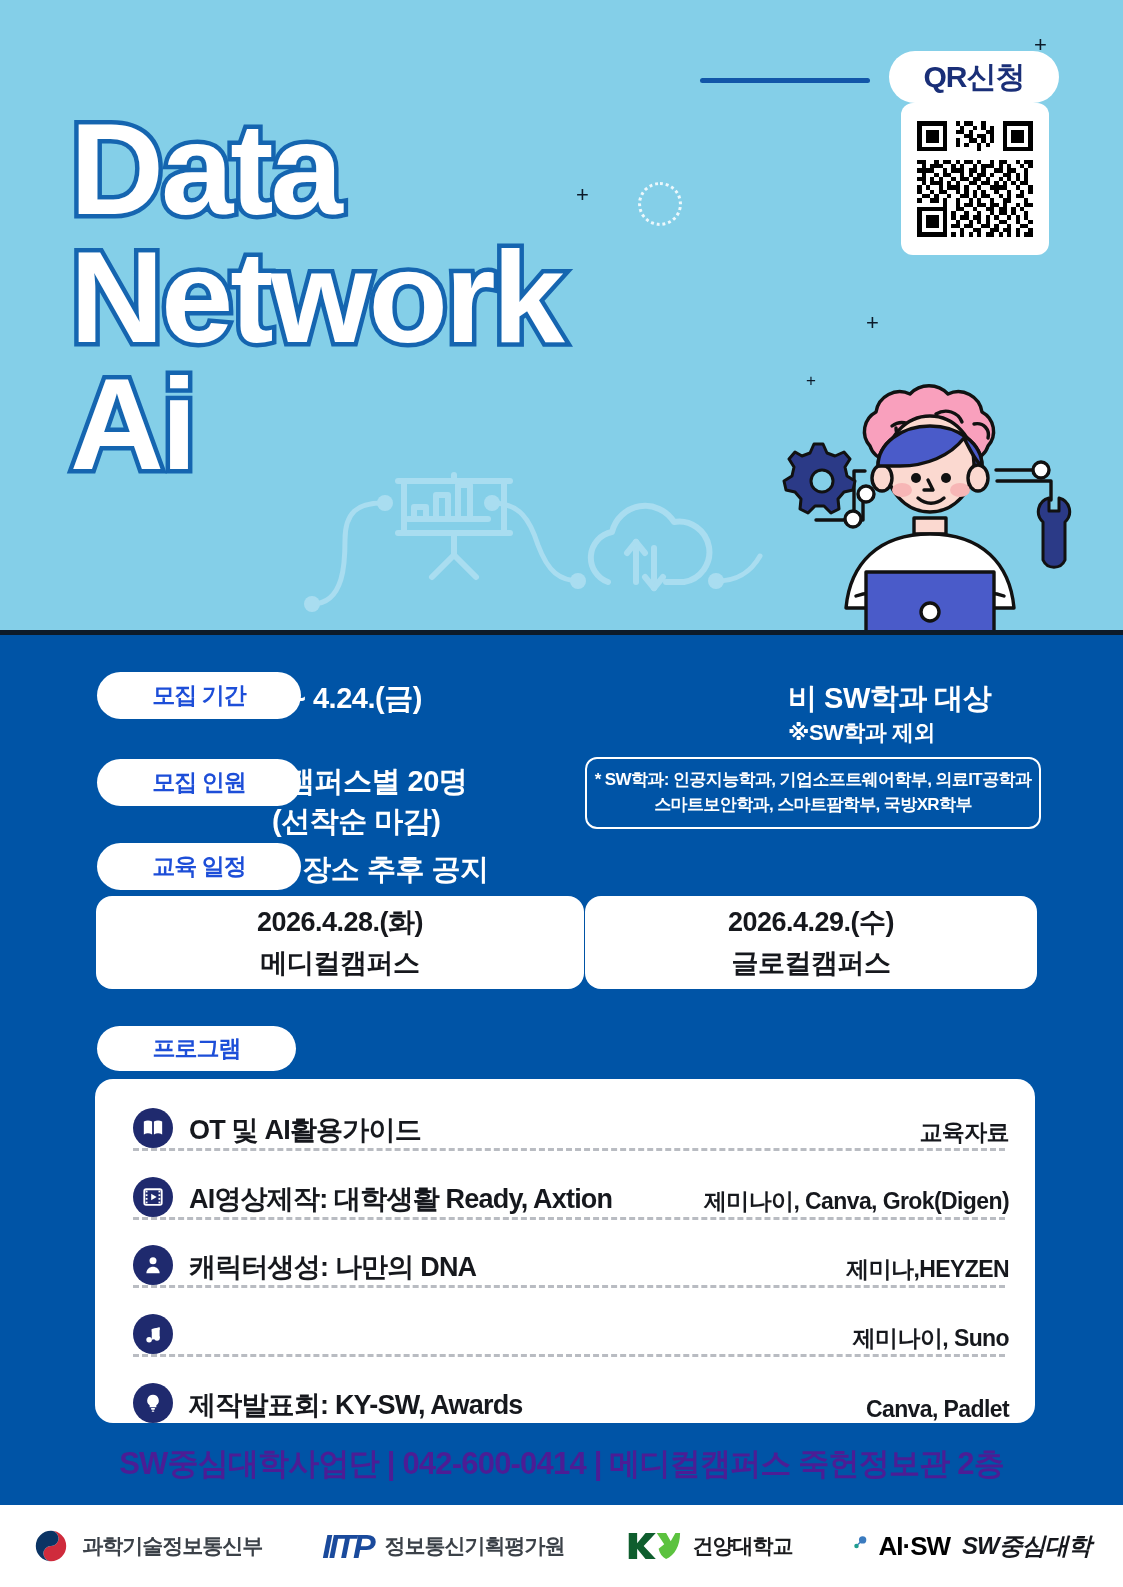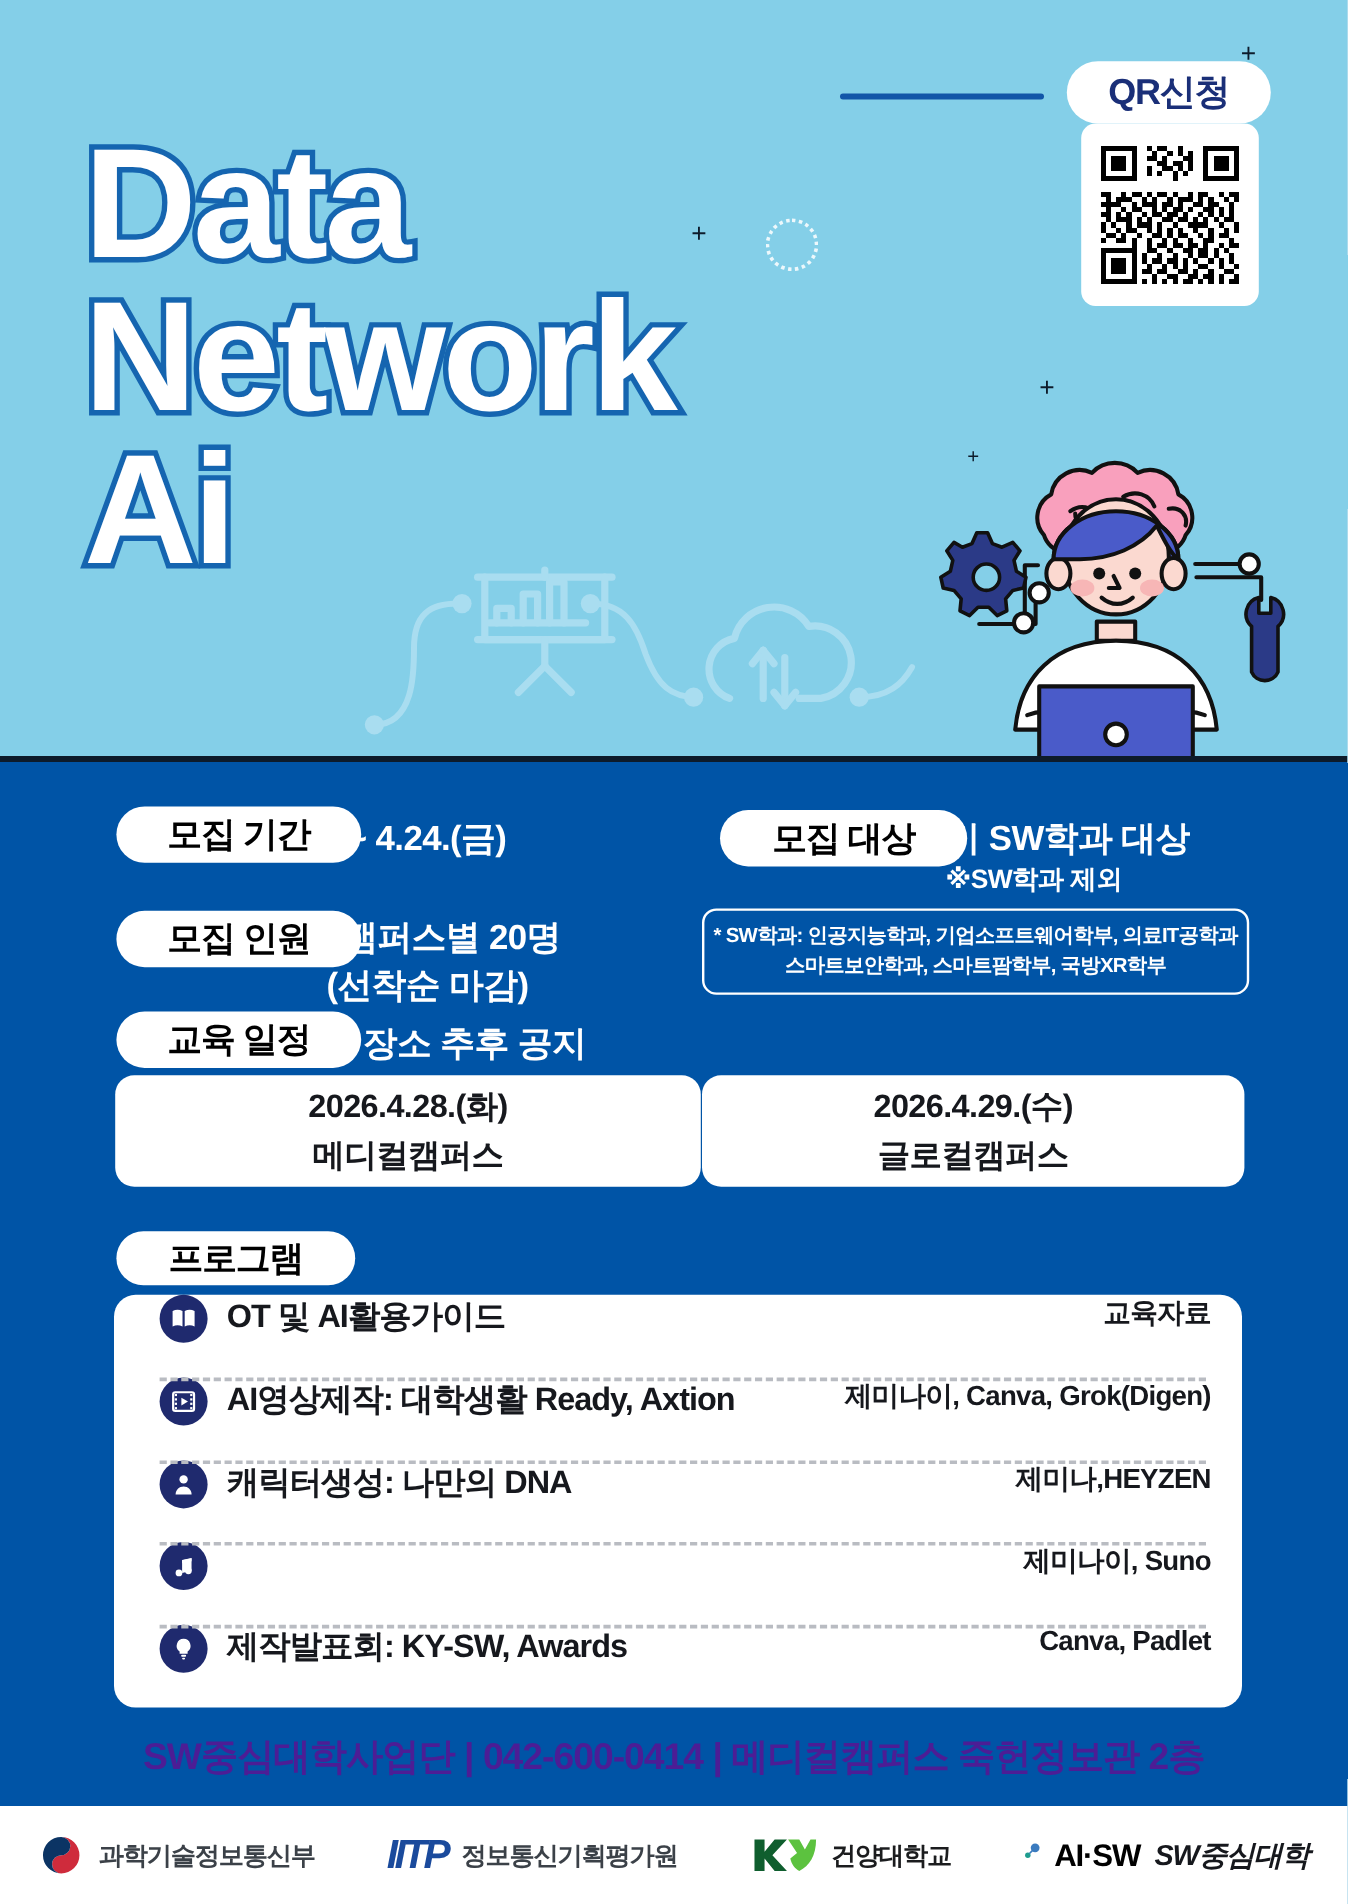--- a/index.html
+++ b/index.html
@@ -54,21 +54,21 @@
   
   .character{position:absolute;left:760px;top:368px;width:330px;height:268px;}
 
   
   .body-sec{position:absolute;left:0;top:635px;width:1123px;height:870px;background:#0054a6;}
 
   .pill{
     position:absolute;background:#fff;border-radius:28px;height:47px;
     display:flex;align-items:center;justify-content:center;padding:0 22px;
   }
-  .pill span{font-size:29px;font-weight:800;color:#000000;letter-spacing:-1px;white-space:nowrap;}
+  .pill span{font-size:23px;font-weight:800;color:#1d4ed8;letter-spacing:-1px;white-space:nowrap;}
 
   .val{position:absolute;color:#fff;font-size:29px;font-weight:700;letter-spacing:-0.5px;white-space:nowrap;}
   .val.small{font-size:22px;font-weight:700;}
 
   .notebox{
     position:absolute;left:585px;top:757px;width:452px;height:68px;
     border:2px solid #ffffff;border-radius:12px;
     display:flex;flex-direction:column;align-items:center;justify-content:center;
   }
   .notebox div{color:#fff;font-size:17px;font-weight:700;letter-spacing:-0.6px;white-space:nowrap;line-height:1.45;}
@@ -79,21 +79,21 @@
   }
   .datecard .d1{font-size:27px;font-weight:700;color:#16181d;letter-spacing:-0.5px;}
   .datecard .d2{font-size:27px;font-weight:700;color:#16181d;letter-spacing:-0.5px;}
 
   
   .progcard{
     position:absolute;left:95px;top:1079px;width:940px;height:344px;background:#fff;border-radius:18px;
     padding:0;box-sizing:border-box;
   }
   .prow{
-    position:relative;height:68.8px;display:flex;align-items:flex-start;padding:0 26px 0 38px;box-sizing:border-box;
+    position:relative;height:68.8px;display:flex;align-items:flex-end;padding:0 26px 0 38px;box-sizing:border-box;
   }
   .prow + .prow::before{
     content:"";position:absolute;left:38px;right:30px;top:0;height:0;
     border-top:3px dashed #b9bcc2;
   }
   .picon{width:40px;height:40px;border-radius:50%;background:#1f2a6e;flex:0 0 40px;
         display:flex;align-items:center;justify-content:center;margin-right:16px;}
   .picon svg{display:block;}
   .ptitle{font-size:27px;font-weight:700;color:#16181d;letter-spacing:-0.8px;white-space:nowrap;}
   .ptool{margin-left:auto;font-size:23px;font-weight:700;color:#16181d;letter-spacing:-0.6px;white-space:nowrap;}
@@ -423,23 +423,20 @@
     <span>모집 인원</span>
   </div>
   <div class="val" style="left:286px;top:762px">캠퍼스별 20명</div>
   <div class="val" style="left:272px;top:802px">(선착순 마감)</div>
 
   <div class="pill" style="left:97px;top:843px;width:160px">
     <span>교육 일정</span>
   </div>
   <div class="val" style="left:284px;top:850px">* 장소 추후 공지</div>
 
-  <div class="pill" style="left:600px;top:675px;width:162px">
-    <span>모집 대상</span>
-  </div>
   <div class="val" style="left:788px;top:679px">비 SW학과 대상</div>
   <div class="val small" style="left:788px;top:718px">※SW학과 제외</div>
 
   <div class="notebox">
     <div>* SW학과: 인공지능학과, 기업소프트웨어학부, 의료IT공학과</div>
     <div>스마트보안학과, 스마트팜학부, 국방XR학부</div>
   </div>
 
   <div class="datecard" style="left:96px;top:896px;width:488px">
     <div class="d1">2026.4.28.(화)</div>

